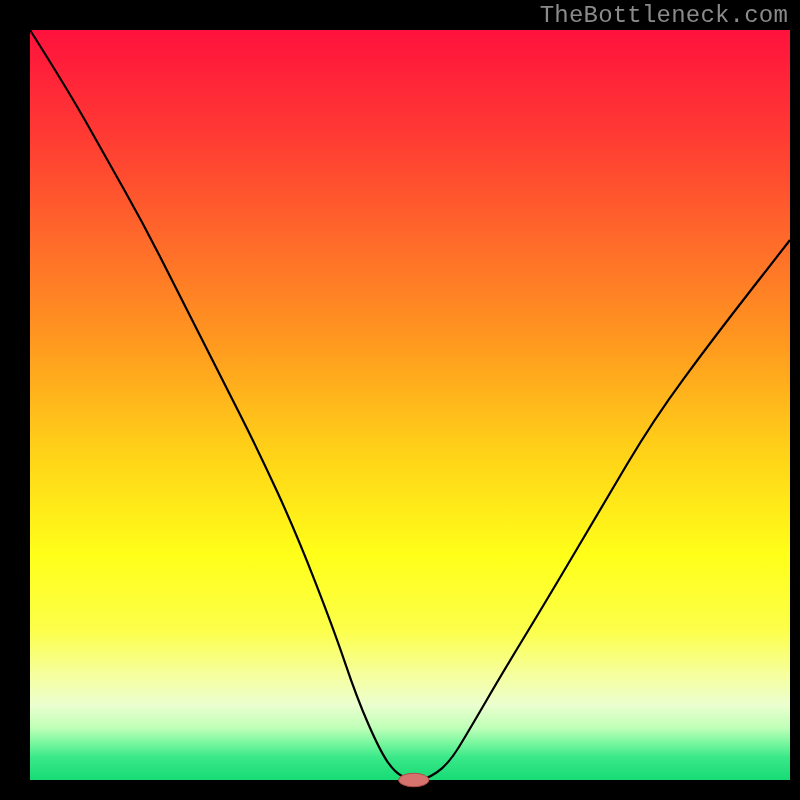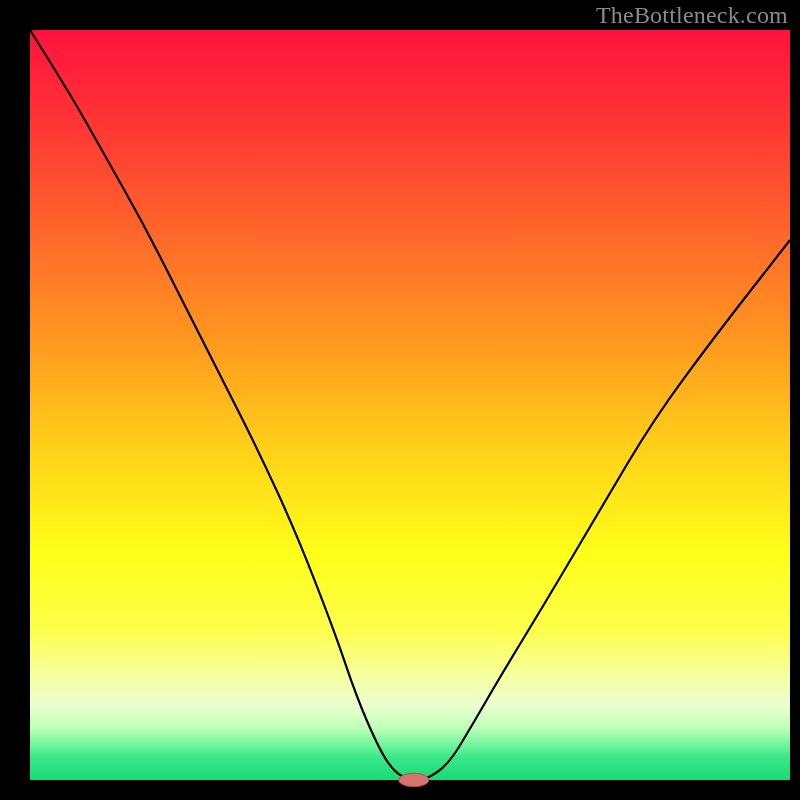--- a/index.html
+++ b/index.html
@@ -14,21 +14,21 @@
     position: relative;
     width: 800px;
     height: 800px;
     background: #000;
   }
   .watermark {
     position: absolute;
     top: 2px;
     right: 12px;
     color: #8a8a8a;
-    font-family: Liberation Serif, serif;
+    font-family: Liberation Mono, monospace;
     font-size: 24px;
     letter-spacing: 0.2px;
     z-index: 10;
   }
   svg {
     position: absolute;
     left: 0;
     top: 0;
   }
 </style>

